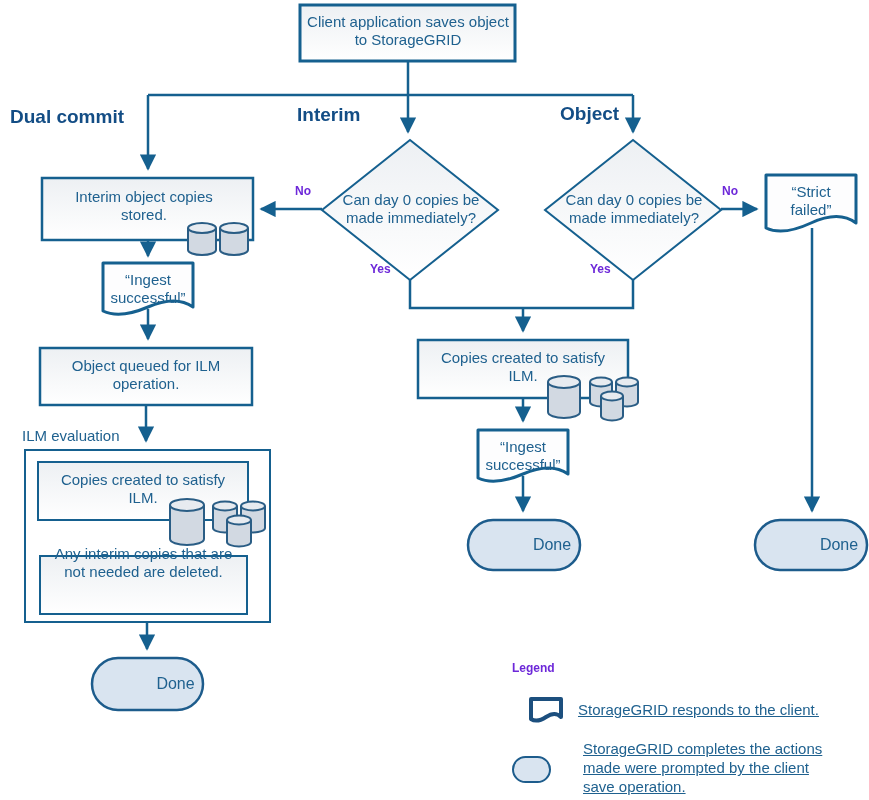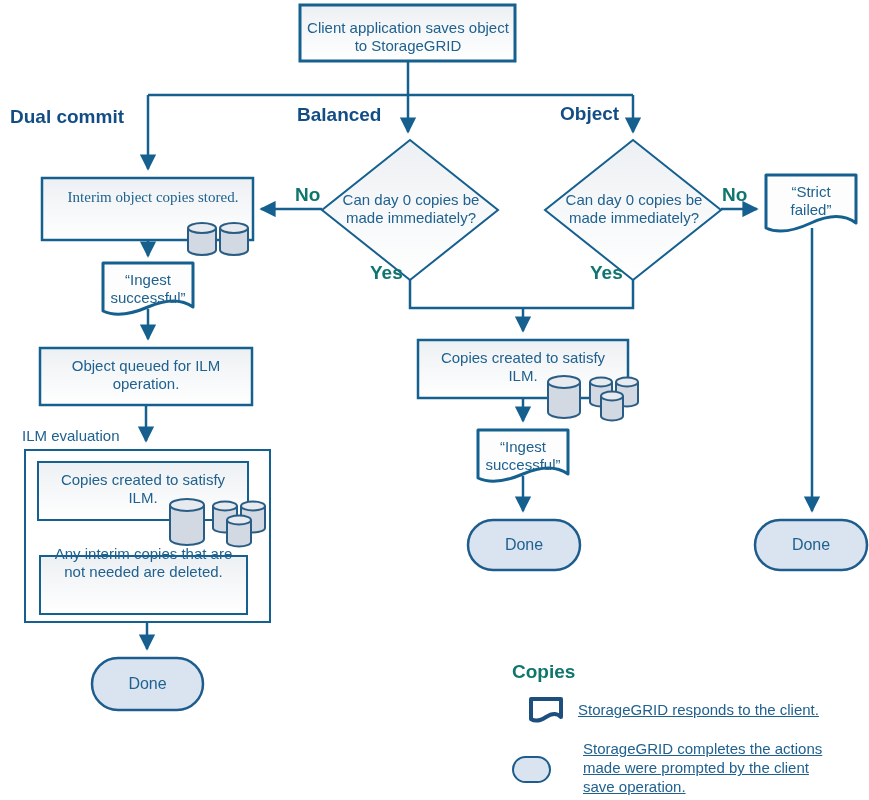--- a/index.html
+++ b/index.html
@@ -1,23 +1,23 @@
 <!DOCTYPE html>
 <html><head>
 <meta charset="utf-8">
 <style>
   html,body{margin:0;padding:0;background:#ffffff;}
   body{width:869px;height:800px;position:relative;overflow:hidden;
        font-family:"Liberation Sans", sans-serif;}
   .abs{position:absolute;}
   .txt{color:#1f618f;font-size:15px;line-height:1.22;text-align:center;}
   .branch{color:#134d85;font-size:19px;font-weight:bold;}
-  .yn{color:#0f766e;font-size:19px;font-weight:bold;}
+  .yn{color:#6d28d9;font-size:12px;font-weight:bold;}
   .pill-text{display:flex;align-items:center;justify-content:center;
-             color:#1f618f;font-size:16px;}
+             color:#1f618f;font-size:16px;padding-left:28px;}
   .legend-text{color:#1f618f;font-size:15px;text-align:left;line-height:1.28;text-decoration:underline;}
   svg{position:absolute;left:0;top:0;}
 </style>
 </head>
 <body>
 
 <svg width="869" height="800" viewBox="0 0 869 800">
   <defs>
     <marker id="arr" viewBox="0 0 10 10" refX="9" refY="5" markerWidth="6.5" markerHeight="6.5" orient="auto-start-reverse" markerUnits="strokeWidth">
       <path d="M0,0 L10,5 L0,10 Z" fill="#15608f"></path>
@@ -92,27 +92,27 @@
     <path d="M616,382 v20 a11,4.5 0 0 0 22,0 v-20" fill="#d2d9e2"></path>
     <ellipse cx="627" cy="382" rx="11" ry="4.5" fill="#e7ebf0"></ellipse>
     <path d="M601,396 v20 a11,4.5 0 0 0 22,0 v-20" fill="#d2d9e2"></path>
     <ellipse cx="612" cy="396" rx="11" ry="4.5" fill="#e7ebf0"></ellipse>
   </g>
 
   <path d="M531,699 L561,699 L561,717 Q555,711 546,717 Q537,723 531,719 Z" fill="#ffffff" stroke="#1c4f7e" stroke-width="4" stroke-linejoin="round"></path>
   <rect x="513" y="757" width="37" height="25" rx="12.5" fill="#d9e4f0" stroke="#1d5c8c" stroke-width="2"></rect>
 </svg>
 
-<div class="abs txt" style="left:302px;top:19px;width:212px;">Client application saves object to StorageGRID</div>
+<div class="abs txt" style="left:302px;top:13px;width:212px;">Client application saves object to StorageGRID</div>
 
 <div class="abs branch" style="left:10px;top:106px;">Dual commit</div>
-<div class="abs branch" style="left:297px;top:104px;">Balanced</div>
+<div class="abs branch" style="left:297px;top:104px;">Interim</div>
 <div class="abs branch" style="left:560px;top:103px;">Object</div>
 
-<div class="abs txt" style="left:63px;top:188px;width:180px;font-family:Liberation Serif, serif;">Interim object copies stored.</div>
+<div class="abs txt" style="left:54px;top:188px;width:180px;">Interim object copies stored.</div>
 
 <div class="abs yn" style="left:295px;top:184px;">No</div>
 <div class="abs txt" style="left:330px;top:191px;width:162px;">Can day 0 copies be made immediately?</div>
 <div class="abs yn" style="left:370px;top:262px;">Yes</div>
 
 <div class="abs txt" style="left:105px;top:271px;width:86px;">“Ingest successful”</div>
 <div class="abs txt" style="left:56px;top:357px;width:180px;">Object queued for ILM operation.</div>
 <div class="abs txt" style="left:22px;top:427px;">ILM evaluation</div>
 <div class="abs txt" style="left:50px;top:471px;width:186px;">Copies created to satisfy ILM.</div>
 <div class="abs txt" style="left:45px;top:545px;width:197px;">Any interim copies that are not needed are deleted.</div>
@@ -122,15 +122,15 @@
 <div class="abs yn" style="left:722px;top:184px;">No</div>
 <div class="abs yn" style="left:590px;top:262px;">Yes</div>
 
 <div class="abs txt" style="left:430px;top:349px;width:186px;">Copies created to satisfy ILM.</div>
 <div class="abs txt" style="left:480px;top:438px;width:86px;">“Ingest successful”</div>
 <div class="abs pill-text" style="left:468px;top:520px;width:112px;height:50px;">Done</div>
 
 <div class="abs txt" style="left:770px;top:183px;width:82px;">“Strict failed”</div>
 <div class="abs pill-text" style="left:755px;top:520px;width:112px;height:50px;">Done</div>
 
-<div class="abs yn" style="left:512px;top:661px;">Copies</div>
+<div class="abs yn" style="left:512px;top:661px;">Legend</div>
 <div class="abs legend-text" style="left:578px;top:700px;width:280px;">StorageGRID responds to the client.</div>
 <div class="abs legend-text" style="left:583px;top:739px;width:245px;">StorageGRID completes the actions made were prompted by the client save operation.</div>
 
 </body></html>

